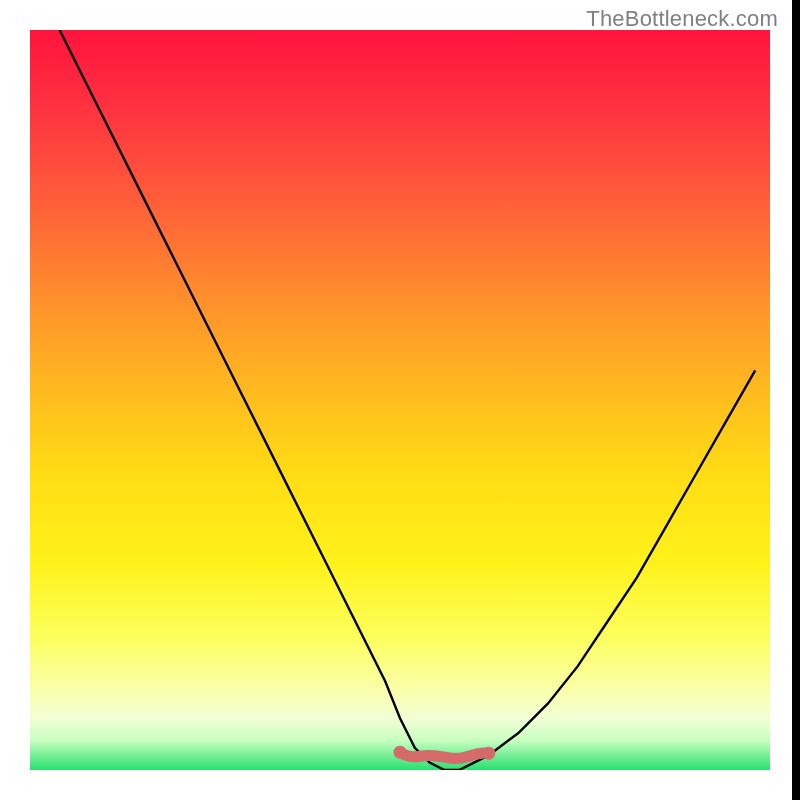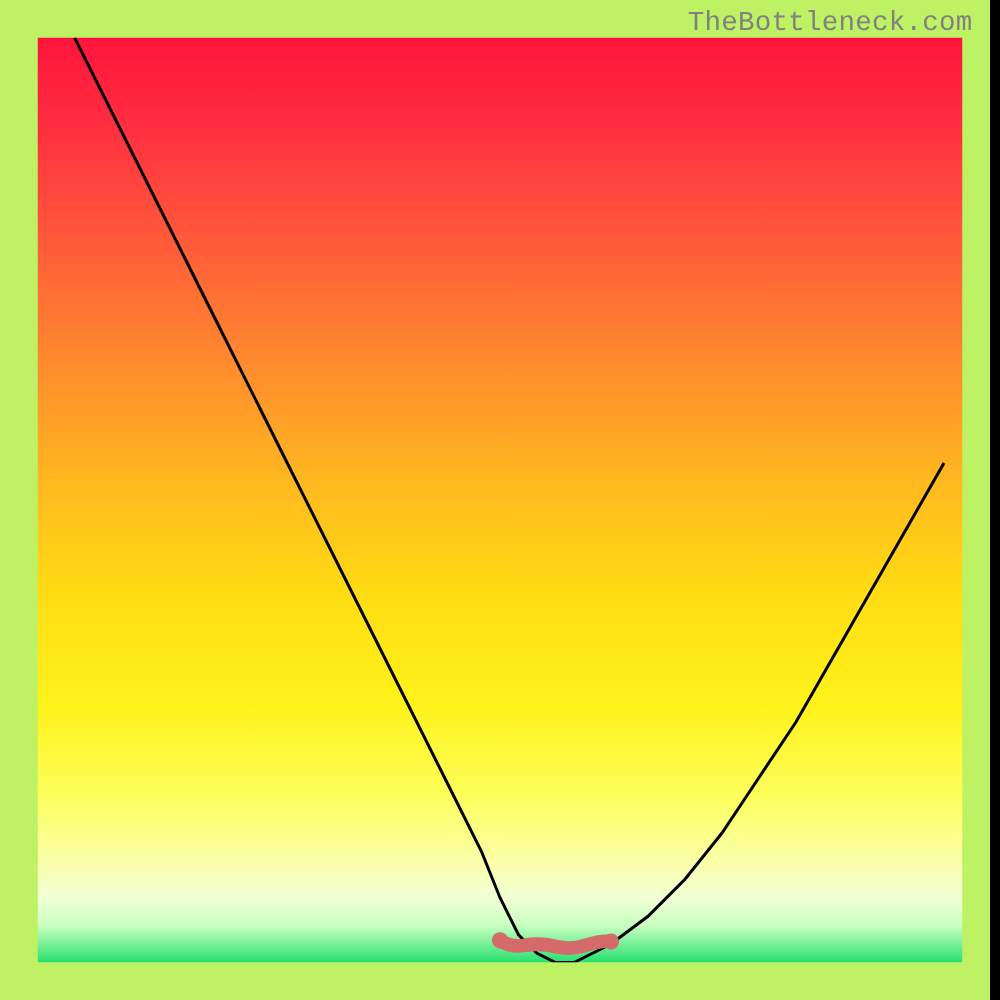--- a/index.html
+++ b/index.html
@@ -8,22 +8,21 @@
     width: 800px;
     height: 800px;
     overflow: hidden;
     background: #000;
     font-family: Arial, Helvetica, sans-serif;
   }
   .frame {
     position: relative;
     width: 792px;
     height: 800px;
-    background: #bef264;
-    font-family: Liberation Mono, monospace;
+    background: #ffffff;
   }
   .plot-area {
     position: absolute;
     left: 30px;
     top: 30px;
     width: 740px;
     height: 740px;
     overflow: hidden;
   }
   .gradient {

